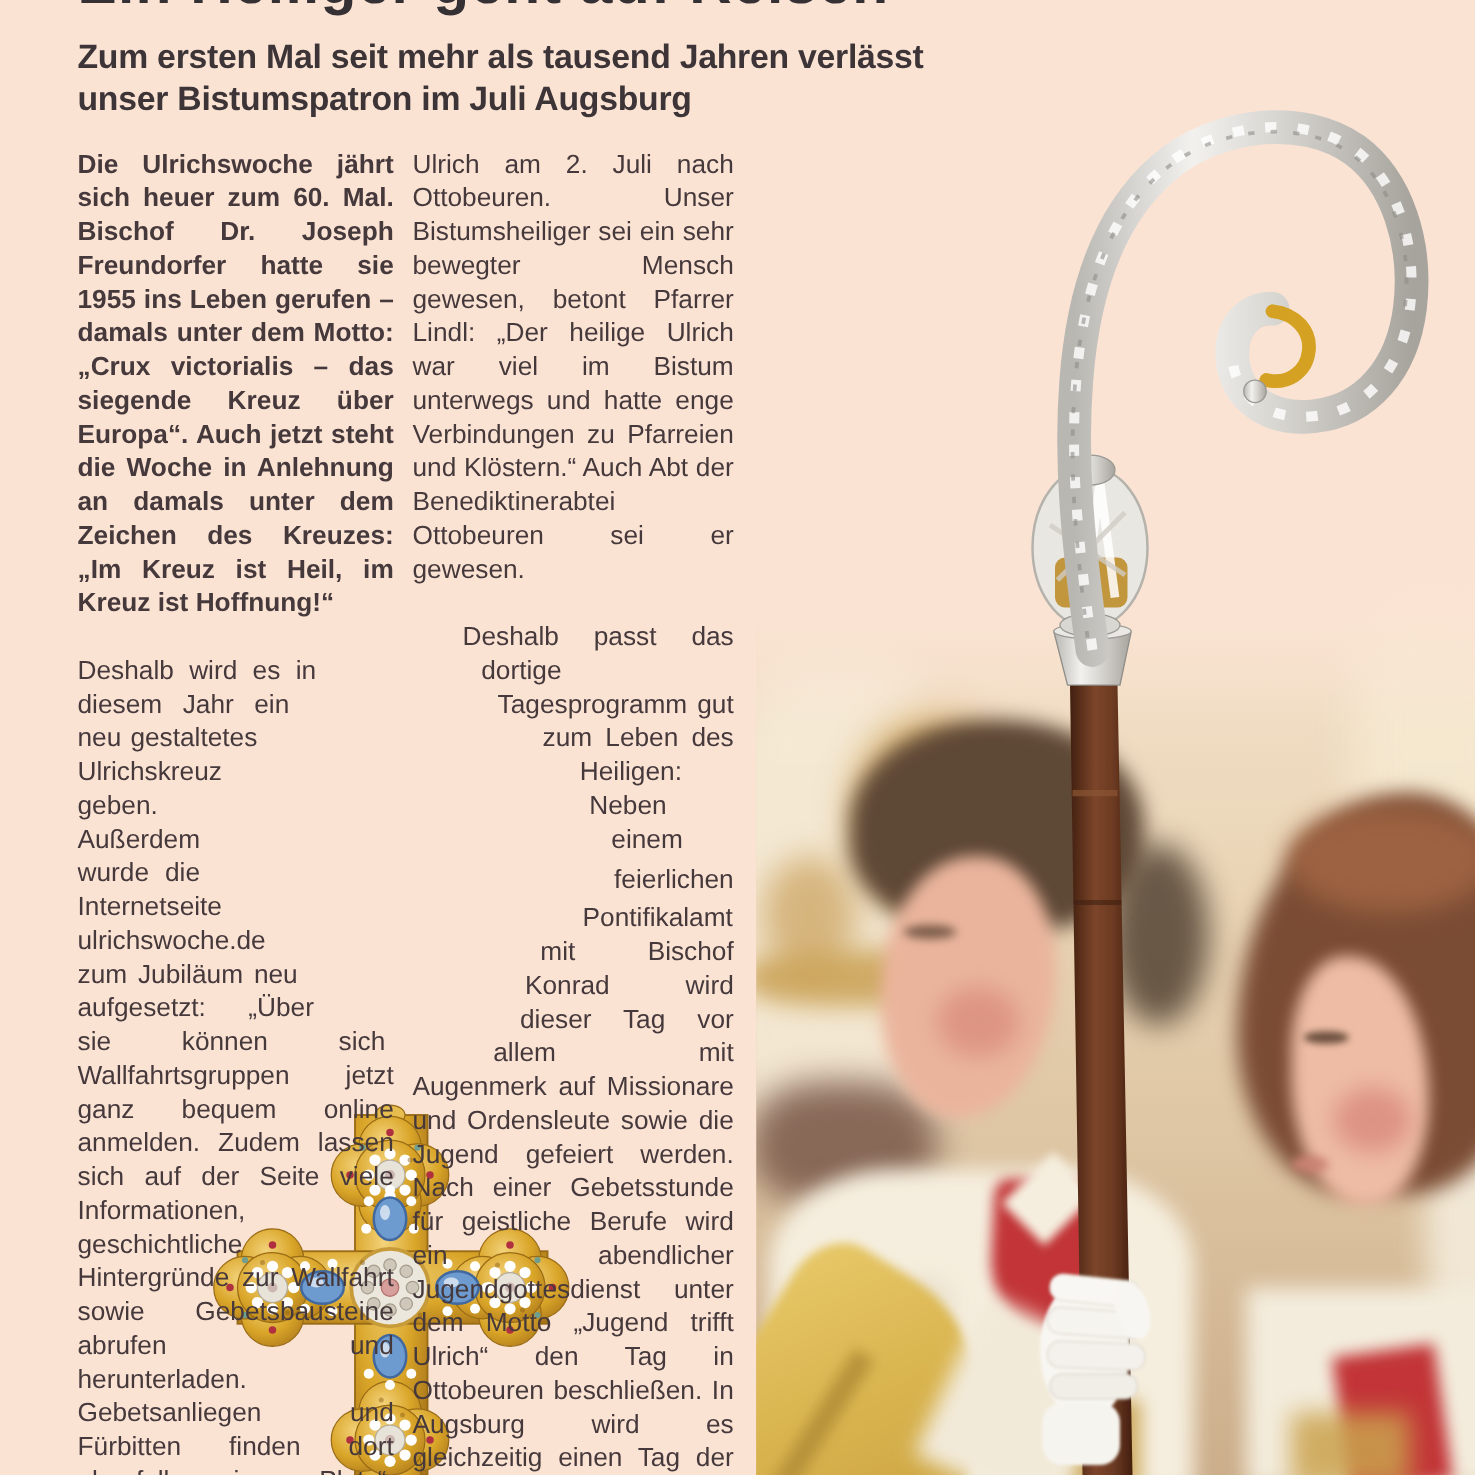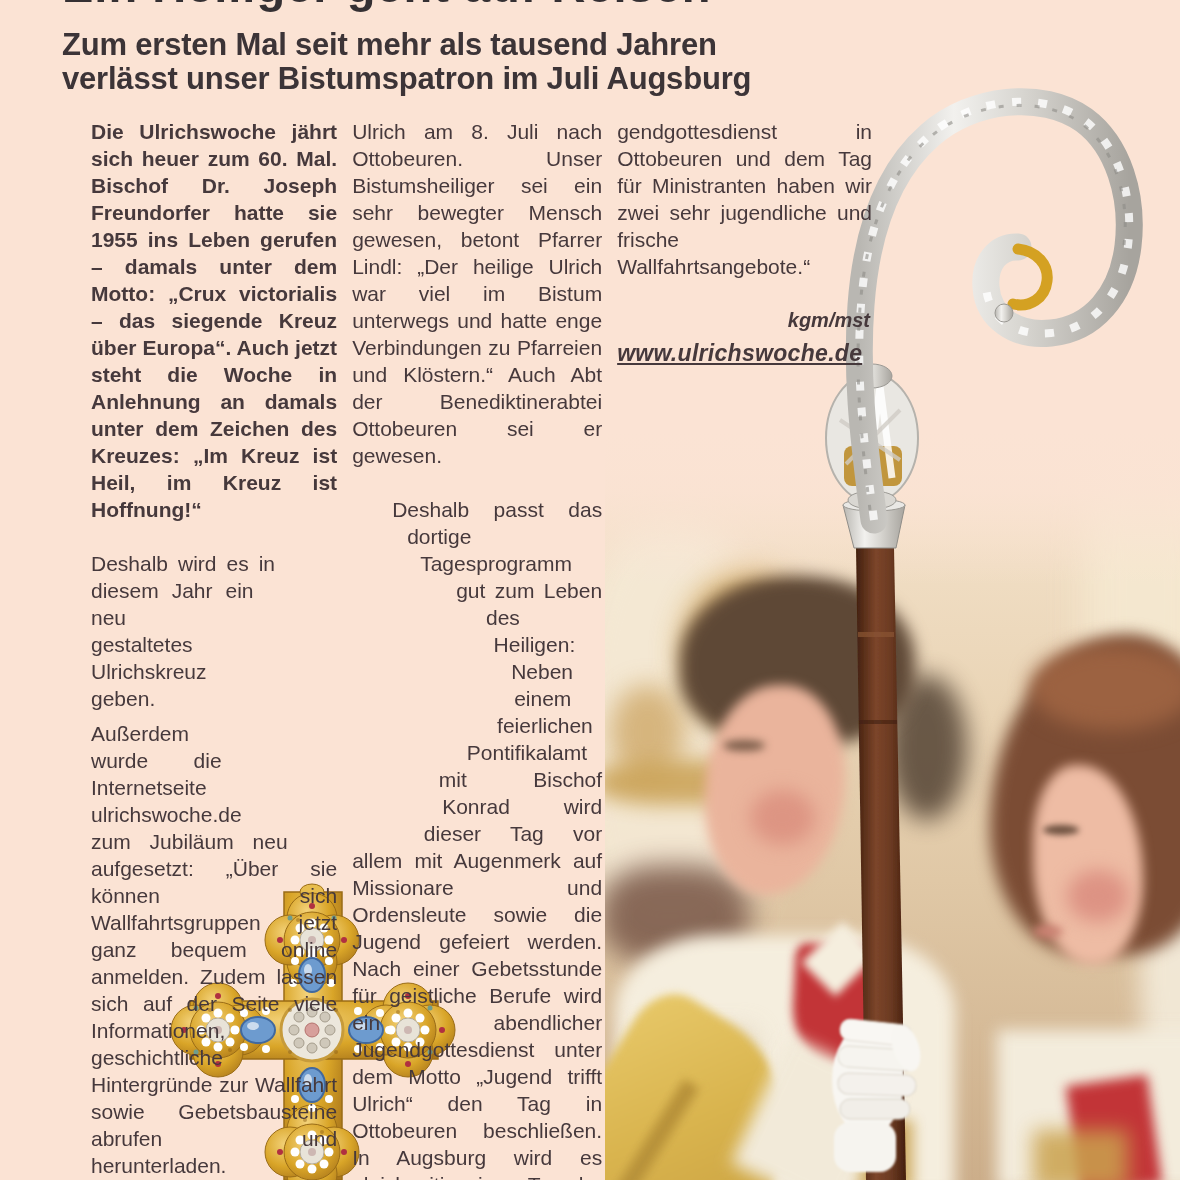--- a/index.html
+++ b/index.html
@@ -12,33 +12,33 @@
 
   
   .headline-clip { position:absolute; left:62px; top:0; width:780px; height:15px; overflow:hidden; }
   .headline-clip h1 {
     margin:-42px 0 0 0; font-size:47px; font-weight:800; letter-spacing:1px;
     color:#353033; white-space:nowrap;
   }
 
   .subtitle {
     position:absolute; left:62px; top:28px; width:730px;
-    font-size:31px; line-height:34px; font-weight:700; color:#3c3437;
+    font-size:27px; line-height:34px; font-weight:700; color:#3c3437;
     letter-spacing:-0.2px;
   }
 
   
   .content {
     position:absolute; left:62px; top:118px; width:810px; height:1062px;
     display:flex; gap:15px; overflow:hidden;
     color:#46393c; font-size:21px; line-height:27px; text-align:justify;
     z-index:3;
   }
   .col { overflow:visible; }
-  .col1 { width:253px;margin-left:29px; }
+  .col1 { width:253px; }
   .col2 { width:257px; }
   .col3 { width:262px; }
   .content p { margin:0 0 27px 0; }
   .lead { font-weight:700; }
   .inline-link { }
 
   
   .wrap-r {
     float:right; width:160px; height:300px; margin-top:430px;
     shape-outside: polygon(160px 0, 115px 0, 96px 30px, 74px 57px, 48px 84px, 40px 110px,
@@ -394,25 +394,20 @@
   </svg>
 
   <div class="content">
 
     <div class="col col1">
       <p class="lead">Die Ulrichswoche jährt sich heuer zum 60. Mal. Bischof Dr. Joseph Freundorfer hatte sie 1955 ins Leben gerufen – damals unter dem Motto: „Crux victorialis – das siegende Kreuz über Europa“. Auch jetzt steht die Woche in Anlehnung an damals unter dem Zeichen des Kreuzes: „Im Kreuz ist Heil, im Kreuz ist Hoffnung!“</p>
       <p><span class="wrap-r"></span><span>Deshalb wird es in diesem Jahr ein neu gestaltetes Ulrichskreuz geben. Außerdem wurde die Internetseite </span><span class="inline-link">ulrichswoche.de</span><span> zum Jubiläum neu aufgesetzt: „Über sie können sich Wallfahrtsgruppen jetzt ganz bequem online anmelden. Zudem lassen sich auf der Seite viele Informationen, geschichtliche Hintergründe zur Wallfahrt sowie Gebetsbausteine abrufen und herunterladen. Gebetsanliegen und Fürbitten finden dort ebenfalls einen Platz“, erklärt Martin Riß die Idee hinter der Seite. Er hat als Kaplan von St. Ulrich und Afra den Aufbau des neuen Onlineportals betreut.</span></p>
     </div>
 
     <div class="col col2">
-      <p>Ulrich am 8. Juli nach Ottobeuren. Unser Bistumsheiliger sei ein sehr bewegter Mensch gewesen, betont Pfarrer Lindl: „Der heilige Ulrich war viel im Bistum unterwegs und hatte enge Verbindungen zu Pfarreien und Klöstern.“ Auch Abt der Benediktinerabtei Ottobeuren sei er gewesen.</p>
+      <p>Ulrich am 2. Juli nach Ottobeuren. Unser Bistumsheiliger sei ein sehr bewegter Mensch gewesen, betont Pfarrer Lindl: „Der heilige Ulrich war viel im Bistum unterwegs und hatte enge Verbindungen zu Pfarreien und Klöstern.“ Auch Abt der Benediktinerabtei Ottobeuren sei er gewesen.</p>
       <p><span class="wrap-l"></span><span>Deshalb passt das dortige Tagesprogramm gut zum Leben des Heiligen: Neben einem feierlichen Pontifikalamt mit Bischof Konrad wird dieser Tag vor allem mit Augenmerk auf Missionare und Ordensleute sowie die Jugend gefeiert werden. Nach einer Gebetsstunde für geistliche Berufe wird ein abendlicher Jugendgottesdienst unter dem Motto „Jugend trifft Ulrich“ den Tag in Ottobeuren beschließen. In Augsburg wird es gleichzeitig einen Tag der Versöhnung geben, mit Eucharistischer Anbetung und Beichtgelegenheit.</span></p>
 
     </div>
 
-    <div class="col col3">
-      <p>gendgottesdienst in Ottobeuren und dem Tag für Ministranten haben wir zwei sehr jugendliche und frische Wallfahrtsangebote.“</p>
-      <div class="byline">kgm/mst</div>
-      <div class="weblink">www.ulrichswoche.de</div>
-    </div>
 
   </div>
 </div>
 
 </body></html>

